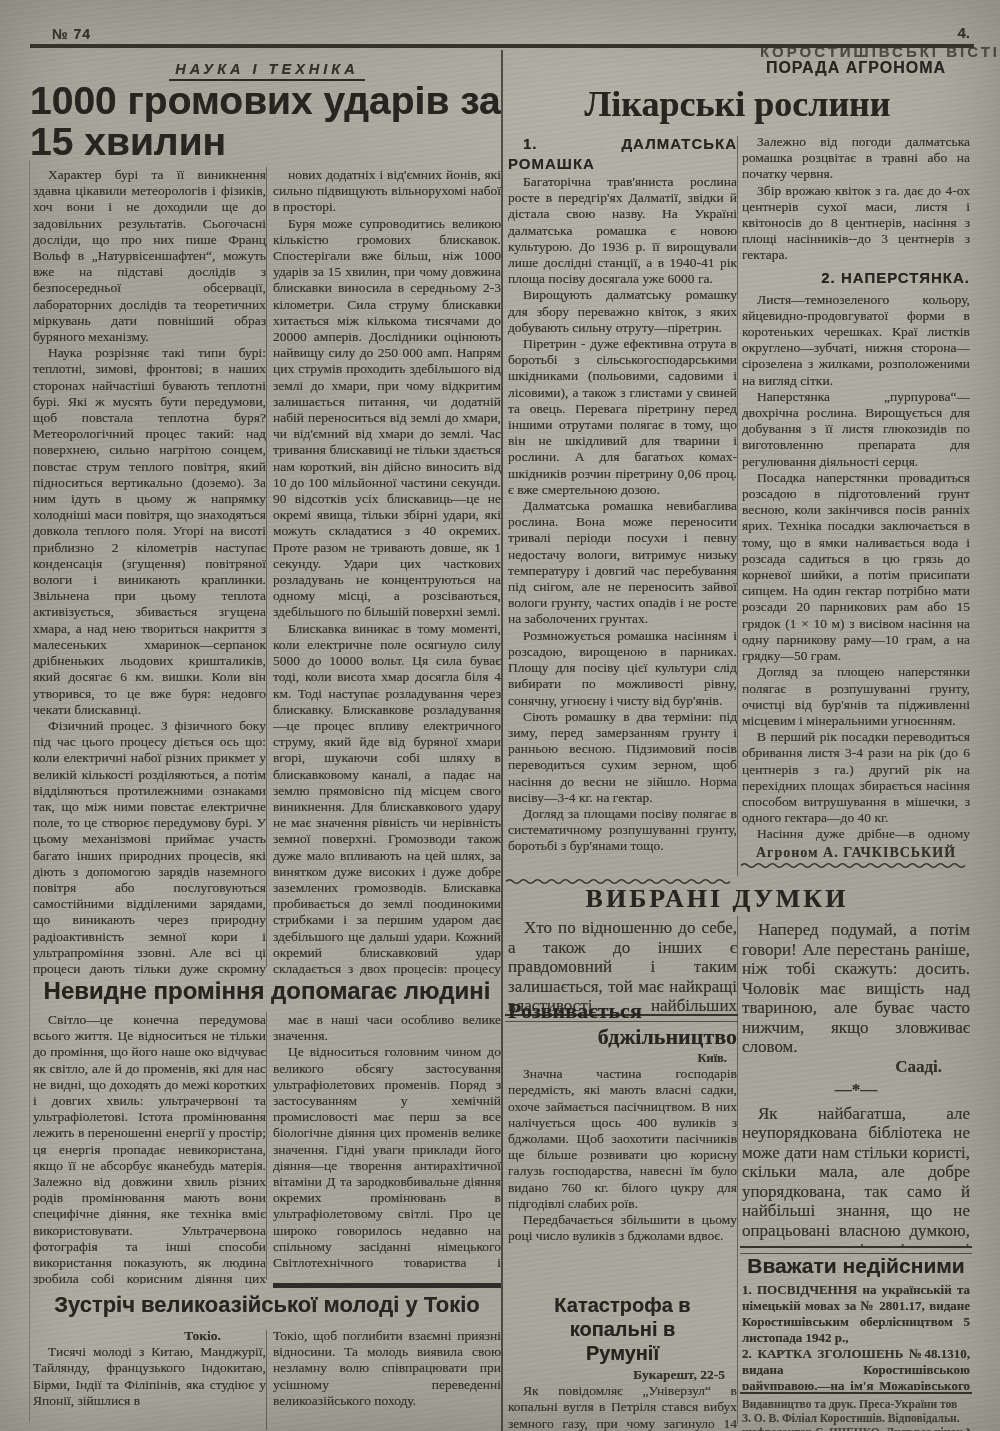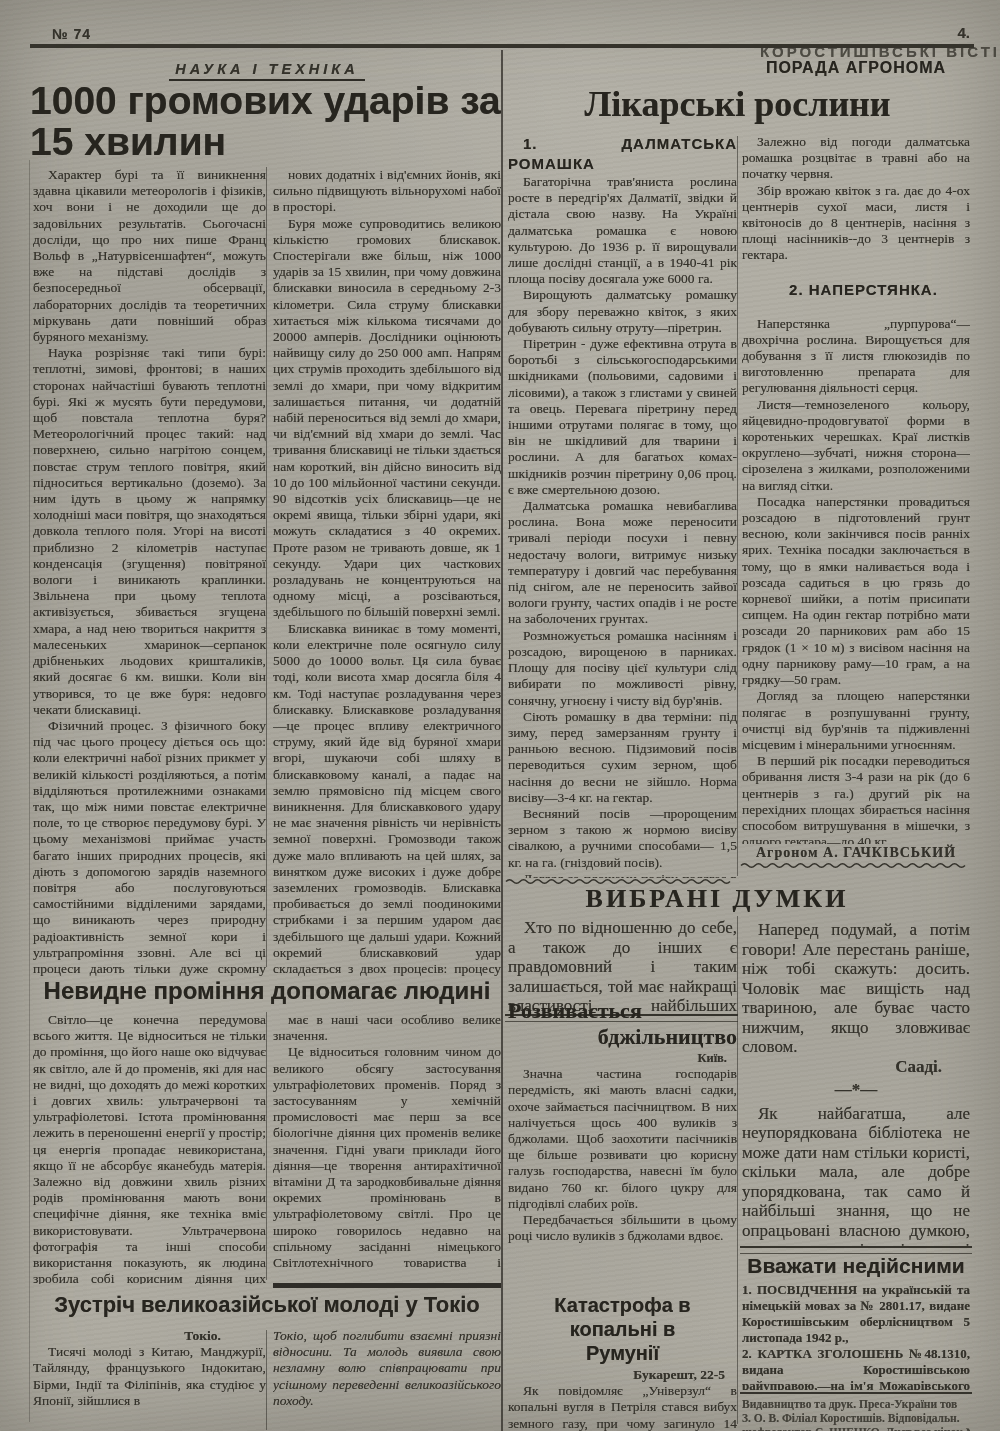--- a/index.html
+++ b/index.html
@@ -48,21 +48,21 @@
   .thoughts-head{left:505px;width:424px;top:884px;text-align:center;
     font:700 26px/30px "Liberation Serif",serif;letter-spacing:3px;color:#27251f;}
   .invalid-head{left:740px;width:232px;top:1254px;text-align:center;
     font:700 21px/24px "Liberation Sans",sans-serif;color:#27251f;}
   
   .col{font-size:13.5px;line-height:16.2px;text-align:justify;overflow:hidden;}
   .col p{margin:0;text-indent:15px;}
   .dateline{text-align:right;font-weight:700;text-indent:0;}
   .sec-head{font:700 15px/20px "Liberation Sans",sans-serif;text-indent:0;
     letter-spacing:1px;margin:0 0 6px;color:#27251f;}
-  .sec-head.center{text-align:center;margin:16px 0;}
+  .sec-head.center{text-align:right;margin:4px 0;}
   .quote{font-size:17px;line-height:19.5px;}
   .quote p{text-indent:16px;}
   .quote .quote-author{text-align:right;font-weight:700;text-indent:0;padding-right:28px;}
   .sep{text-align:center;text-indent:0 !important;font-weight:700;margin:4px 0 !important;}
   .bee-h1{font:700 22px/26px "Liberation Serif",serif;text-indent:0 !important;text-align:left;color:#27251f;}
   .bee-h2{font:700 22px/26px "Liberation Serif",serif;text-indent:0 !important;text-align:right;color:#27251f;}
   .bee-date{text-align:right;font-weight:700;text-indent:0 !important;font-size:12.5px;padding-right:10px;}
   .mine-head{font:700 20px/24px "Liberation Sans",sans-serif;text-align:center;
     text-indent:0 !important;color:#27251f;margin-bottom:2px !important;}
   .signature{left:742px;top:845px;width:228px;text-align:center;
@@ -119,42 +119,41 @@
     <p>Це відноситься головним чином до великого обсягу застосування ультрафіолетових променів. Поряд з застосуванням у хемічній промисловості має перш за все біологічне діяння цих променів велике значення. Гідні уваги приклади його діяння—це творення антирахітичної вітаміни Д та зародковбивальне діяння окремих промінювань в ультрафіолетовому світлі. Про це широко говорилось недавно на спільному засіданні німецького Світлотехнічного товариства і Об'єднання німецьких електротехніків, а також в інституті Бреславської політехніки.</p>
   </div>
 
   <div class="abs tokyo-bar"></div>
   <div class="abs tokyo-head">Зустріч великоазійської молоді у Токіо</div>
   <div class="abs col" style="left:33px;top:1328px;width:233px;height:103px;">
     <p class="dateline" style="padding-right:45px;">Токіо.</p>
     <p>Тисячі молоді з Китаю, Манджурії, Тайлянду, французького Індокитаю, Бірми, Індії та Філіпінів, яка студіює у Японії, зійшлися в</p>
   </div>
   <div class="abs col" style="left:273px;top:1328px;width:228px;height:103px;">
-    <p style="text-indent:0;font-style:italic;">Токіо, щоб поглибити взаємні приязні відносини. Та молодь виявила свою незламну волю співпрацювати при усішному переведенні великоазійського походу.</p>
+    <p style="text-indent:0;">Токіо, щоб поглибити взаємні приязні відносини. Та молодь виявила свою незламну волю співпрацювати при усішному переведенні великоазійського походу.</p>
   </div>
 
   <div class="abs agro-rubric">ПОРАДА АГРОНОМА</div>
   <div class="abs likarski-head">Лікарські рослини</div>
   <div class="abs col" style="left:508px;top:134px;width:229px;height:744px;">
     <p class="sec-head">1. ДАЛМАТСЬКА РОМАШКА</p>
     <p>Багаторічна трав'яниста рослина росте в передгір'ях Далматії, звідки й дістала свою назву. На Україні далматська ромашка є новою культурою. До 1936 р. її вирощували лише дослідні станції, а в 1940-41 рік площа посіву досягала уже 6000 га.</p>
     <p>Вирощують далматську ромашку для збору переважно квіток, з яких добувають сильну отруту—піретрин.</p>
     <p>Піретрин - дуже ефективна отрута в боротьбі з сільськогосподарськими шкідниками (польовими, садовими і лісовими), а також з глистами у свиней та овець. Перевага піретрину перед іншими отрутами полягає в тому, що він не шкідливий для тварини і рослини. А для багатьох комах-шкідників розчин піретрину 0,06 проц. є вже смертельною дозою.</p>
     <p>Далматська ромашка невибаглива рослина. Вона може переносити тривалі періоди посухи і певну недостачу вологи, витримує низьку температуру і довгий час перебування під снігом, але не переносить зайвої вологи грунту, частих опадів і не росте на заболочених грунтах.</p>
     <p>Розмножується ромашка насінням і розсадою, вирощеною в парниках. Площу для посіву цієї культури слід вибирати по можливості рівну, сонячну, угноєну і чисту від бур'янів.</p>
     <p>Сіють ромашку в два терміни: під зиму, перед замерзанням грунту і ранньою весною. Підзимовий посів переводиться сухим зерном, щоб насіння до весни не зійшло. Норма висіву—3-4 кг. на гектар.</p>
-    <p>Весняний посів —пророщеним зерном з такою ж нормою висіву сівалкою, а ручними способами— 1,5 кг. на га. (гніздовий посів).</p>
     <p>Догляд за площами посіву полягає в систематичному розпушуванні грунту, боротьбі з бур'янами тощо.</p>
   </div>
   <div class="abs col" style="left:742px;top:134px;width:228px;height:710px;">
     <p>Залежно від погоди далматська ромашка розцвітає в травні або на початку червня.</p>
     <p>Збір врожаю квіток з га. дає до 4-ох центнерів сухої маси, листя і квітоносів до 8 центнерів, насіння з площі насінників--до 3 центнерів з гектара.</p>
     <p class="sec-head center">2. НАПЕРСТЯНКА.</p>
+    <p>Листя—темнозеленого кольору, яйцевидно-продовгуватої форми в коротеньких черешках. Краї листків округлено—зубчаті, нижня сторона—сірозелена з жилками, розположеними на вигляд сітки.</p>
     <p>Наперстянка „пурпурова“—двохрічна рослина. Вирощується для добування з її листя глюкозидів по виготовленню препарата для регулювання діяльності серця.</p>
-    <p>Листя—темнозеленого кольору, яйцевидно-продовгуватої форми в коротеньких черешках. Краї листків округлено—зубчаті, нижня сторона—сірозелена з жилками, розположеними на вигляд сітки.</p>
     <p>Посадка наперстянки провадиться розсадою в підготовлений грунт весною, коли закінчився посів ранніх ярих. Техніка посадки заключається в тому, що в ямки наливається вода і розсада садиться в цю грязь до корневої шийки, а потім присипати сипцем. На один гектар потрібно мати розсади 20 парникових рам або 15 грядок (1 × 10 м) з висівом насіння на одну парникову раму—10 грам, а на грядку—50 грам.</p>
     <p>Догляд за площею наперстянки полягає в розпушуванні грунту, очистці від бур'янів та підживленні місцевим і мінеральними угноєнням.</p>
     <p>В перший рік посадки переводиться обривання листя 3-4 рази на рік (до 6 центнерів з га.) другий рік на перехідних площах збирається насіння способом витрушування в мішечки, з одного гектара—до 40 кг.</p>
     <p>Насіння дуже дрібне—в одному грамі є до 12 мільйонів зерняток. Схожість насіння зберігається 2-3 роки і тримає свою придатність в перший рік—90 проц., другий—85 проц. і третій 70 проц.</p>
   </div>
   <div class="abs signature">Агроном А. ГАЧКІВСЬКИЙ</div>
 
   <div class="abs wavy" style="left:505px;top:872px;width:233px;">
     <svg width="233" height="9" viewBox="0 0 233 9">
         <path d="M1 4.5 q 3.5 -3.5 7 0 t 7 0 t 7 0 t 7 0 t 7 0 t 7 0 t 7 0 t 7 0 t 7 0 t 7 0 t 7 0 t 7 0 t 7 0 t 7 0 t 7 0 t 7 0 t 7 0 t 7 0 t 7 0 t 7 0 t 7 0 t 7 0 t 7 0 t 7 0 t 7 0 t 7 0 t 7 0 t 7 0 t 7 0 t 7 0 t 7 0 t 7 0" stroke="#35332c" fill="none" stroke-width="1.6"></path>

